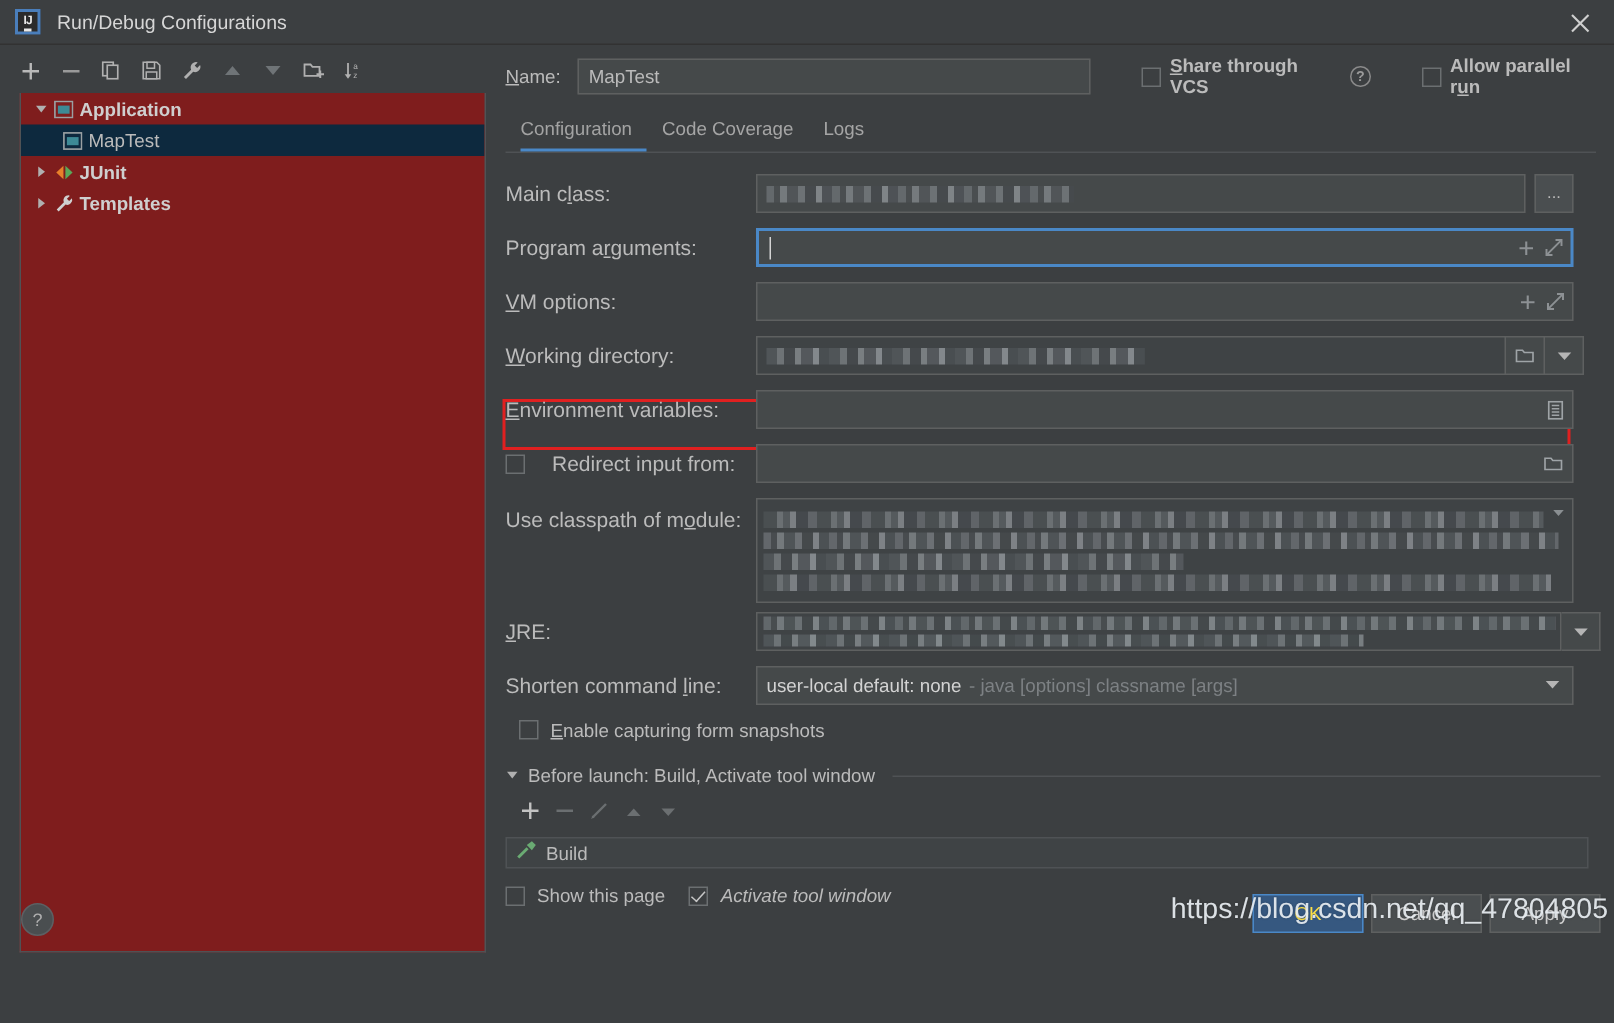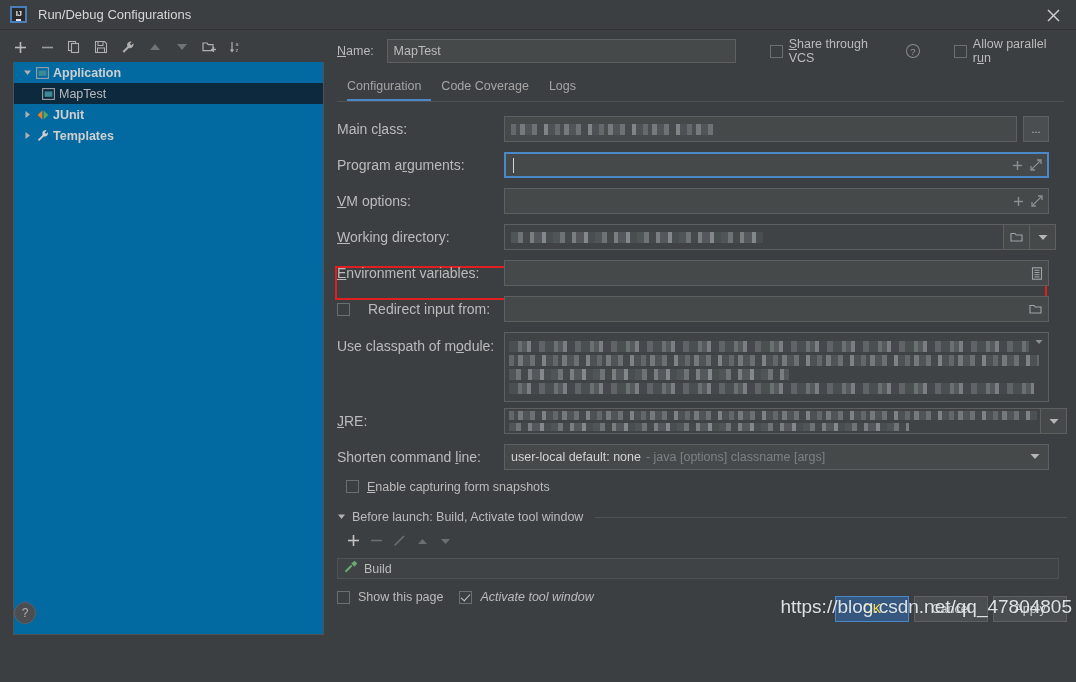--- a/index.html
+++ b/index.html
@@ -56,21 +56,21 @@
   }
   .tb-btn {
     width: 24px; height: 22px;
     display: flex; align-items: center; justify-content: center;
   }
   .tb-btn svg { display:block; }
 
   .tree-panel {
     position: absolute; left: 13px; top: 62px;
     width: 311px; height: 573px;
-    background: #0369a1;
+    background: #7f1d1d;
     border: 1px solid #4f5255;
     border-top: none;
     overflow: hidden;
   }
   .tree-row {
     height: 21px;
     display: flex; align-items: center;
     padding-left: 6px;
     font-size: 12.5px;
     color: #bbbbbb;
@@ -91,21 +91,21 @@
 
   .name-row { display: flex; align-items: center; height: 24px; margin-top: 5px; }
   .name-label { width: 50px; color: #bbbbbb; }
   .name-input {
     width: 352px; height: 24px;
     background: #45494a; border: 1px solid #5e6060;
     color: #bbbbbb; padding: 0 6px; font-size: 12.5px;
     font-family: "Liberation Sans", sans-serif;
     outline: none;
   }
-  .cb-group { display: flex; align-items: center; margin-left: 34px; gap: 6px; }
+  .cb-group { display: flex; align-items: center; margin-left: 34px; gap: 6px; font-weight: bold; }
   .cb {
     width: 13px; height: 13px;
     border: 1px solid #6b6f71; background: #3c3f41;
     flex: none; position: relative;
   }
   .cb.checked::after {
     content: "";
     position: absolute; left: 3px; top: 0px;
     width: 4px; height: 8px;
     border: solid #c8c8c8; border-width: 0 1.6px 1.6px 0;

